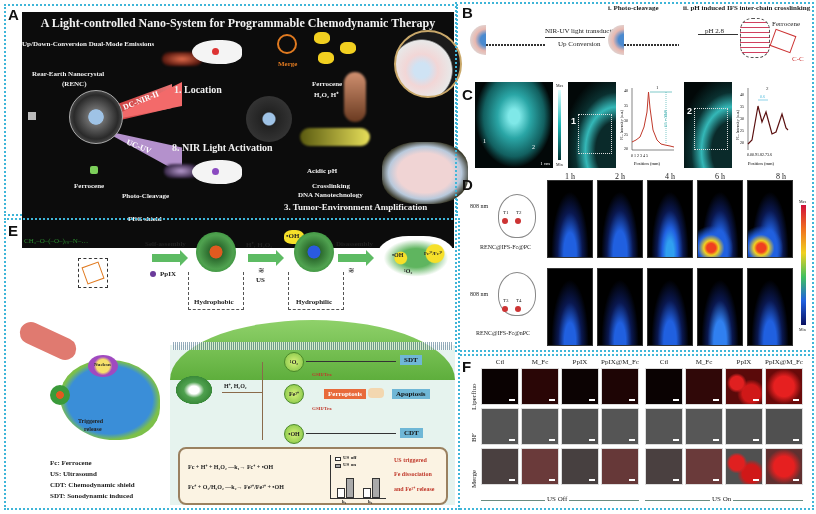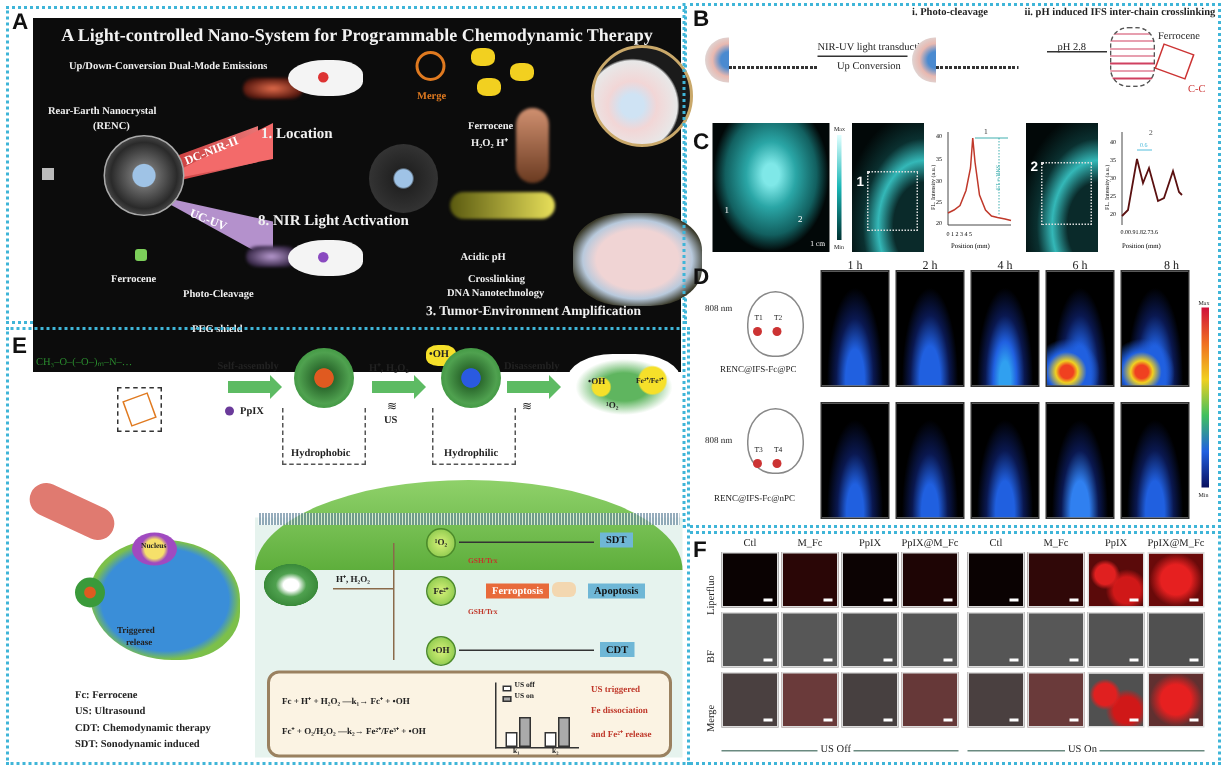--- a/index.html
+++ b/index.html
@@ -53,21 +53,21 @@
   .f-row { position: absolute; font-size: 7px; transform: rotate(-90deg); transform-origin: left top; white-space: nowrap; }
   .scalebar { position: absolute; right: 3px; bottom: 3px; width: 6px; height: 2px; background: #fff; }
 </style>
 </head>
 <body>
 
 <div class="dotbox" style="left:4px;top:4px;width:454px;height:212px;"></div>
 <div class="panel-letter" style="left:8px;top:6px;">A</div>
 <div class="a-dark">
   <div class="a-title">A  Light-controlled Nano-System for Programmable Chemodynamic Therapy</div>
-  <div class="a-txt" style="left:24px;top:28px;font-size:7px;font-family:Liberation Serif, serif;">Up/Down-Conversion Dual-Mode Emissions</div>
+  <div class="a-txt" style="left:0;top:28px;font-size:7px;font-family:Liberation Serif, serif;">Up/Down-Conversion Dual-Mode Emissions</div>
   <div class="a-txt" style="left:10px;top:58px;font-size:7px;">Rear-Earth Nanocrystal</div>
   <div class="a-txt" style="left:40px;top:68px;font-size:7px;">(RENC)</div>
   <div class="beam-red"></div>
   <div class="nir-wedge"></div>
   <div class="uv-wedge"></div>
   <div class="a-txt" style="left:100px;top:84px;font-size:8px;transform:rotate(-22deg);color:#fff;">DC-NIR-II</div>
   <div class="a-txt" style="left:104px;top:130px;font-size:8px;transform:rotate(22deg);color:#fff;">UC-UV</div>
   <div class="abs" style="left:6px;top:100px;width:8px;height:8px;background:#bbb;"></div>
   <div class="renc"></div>
   <div class="abs" style="left:68px;top:154px;width:8px;height:8px;background:#7ccf5a;border-radius:2px;"></div>
@@ -246,21 +246,21 @@
 <div class="abs" style="left:18px;top:330px;width:60px;height:22px;background:#e07a70;border-radius:20px;transform:rotate(25deg);"></div>
 <div class="abs" style="left:60px;top:360px;width:100px;height:80px;border-radius:45% 50% 40% 55%;background:radial-gradient(ellipse,#3a8ed8 0 60%,#7cc04a 70%);"></div>
 <div class="abs" style="left:88px;top:355px;width:30px;height:22px;border-radius:50%;background:radial-gradient(circle,#f6e06a 0 35%,#a04ac0 50%);"></div>
 <div class="e-txt" style="left:94px;top:362px;font-size:5px;">Nucleus</div>
 <div class="abs" style="left:50px;top:385px;width:20px;height:20px;border-radius:50%;background:radial-gradient(circle,#e05a20 0 25%,#3a9a3a 30%);"></div>
 <div class="e-txt" style="left:78px;top:418px;font-size:6px;">Triggered</div>
 <div class="e-txt" style="left:84px;top:426px;font-size:6px;">release</div>
 <div class="legend-e" style="left:50px;top:458px;">
   <div>Fc: Ferrocene</div>
   <div>US: Ultrasound</div>
-  <div>CDT: Chemodynamic therapy</div>
+  <div>CDT: Chemodynamic shield</div>
   <div>SDT: Sonodynamic induced</div>
 </div>
 
 <div class="cell-body"></div>
 <div class="cell-membrane"></div>
 <div class="abs" style="left:172px;top:342px;width:281px;height:8px;background:repeating-linear-gradient(90deg,#fff 0 1px,#6a8aa0 1px 2px);opacity:0.7;"></div>
 <div class="abs" style="left:176px;top:376px;width:36px;height:28px;border-radius:40%;background:radial-gradient(ellipse,#fff 0 20%,#4fa14f 40%,#3a8a3a 70%,transparent 72%);"></div>
 <span class="abs" style="left:224px;top:382px;font-size:6px;font-weight:bold;">H⁺, H₂O₂</span>
 <div class="abs" style="left:222px;top:392px;width:40px;height:1px;background:#8a6a4a;"></div>
 <div class="abs" style="left:262px;top:362px;width:1px;height:78px;background:#8a6a4a;"></div>

